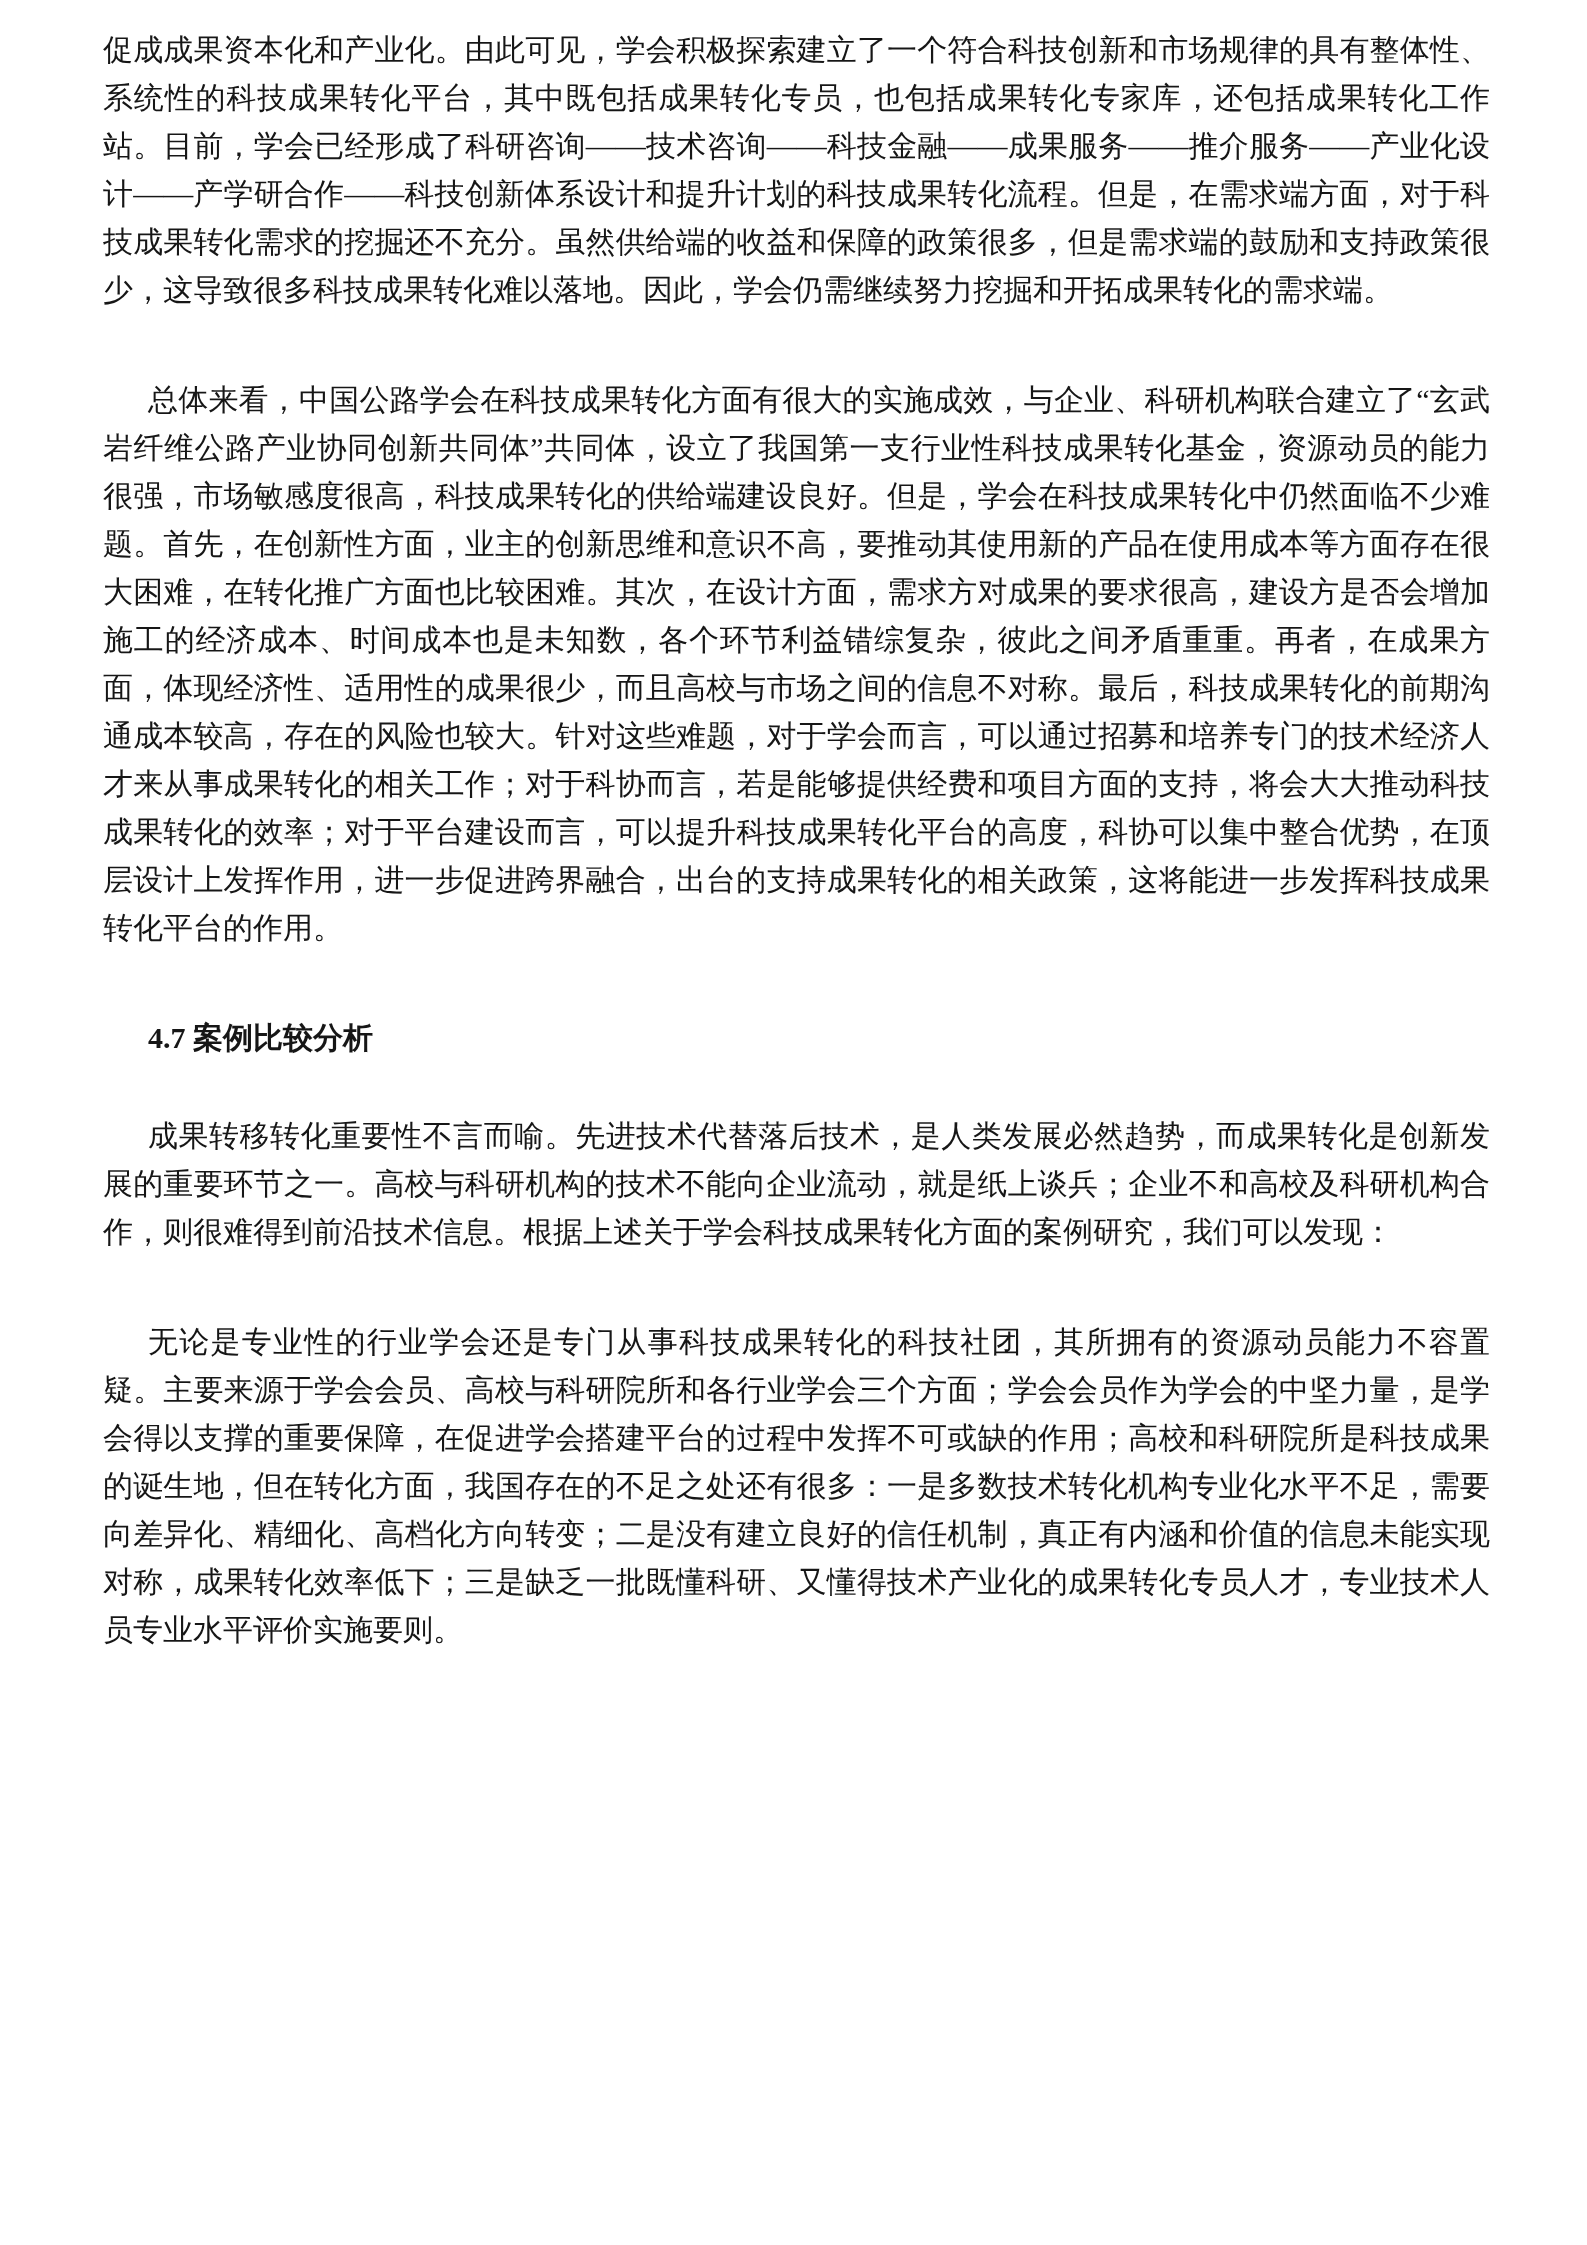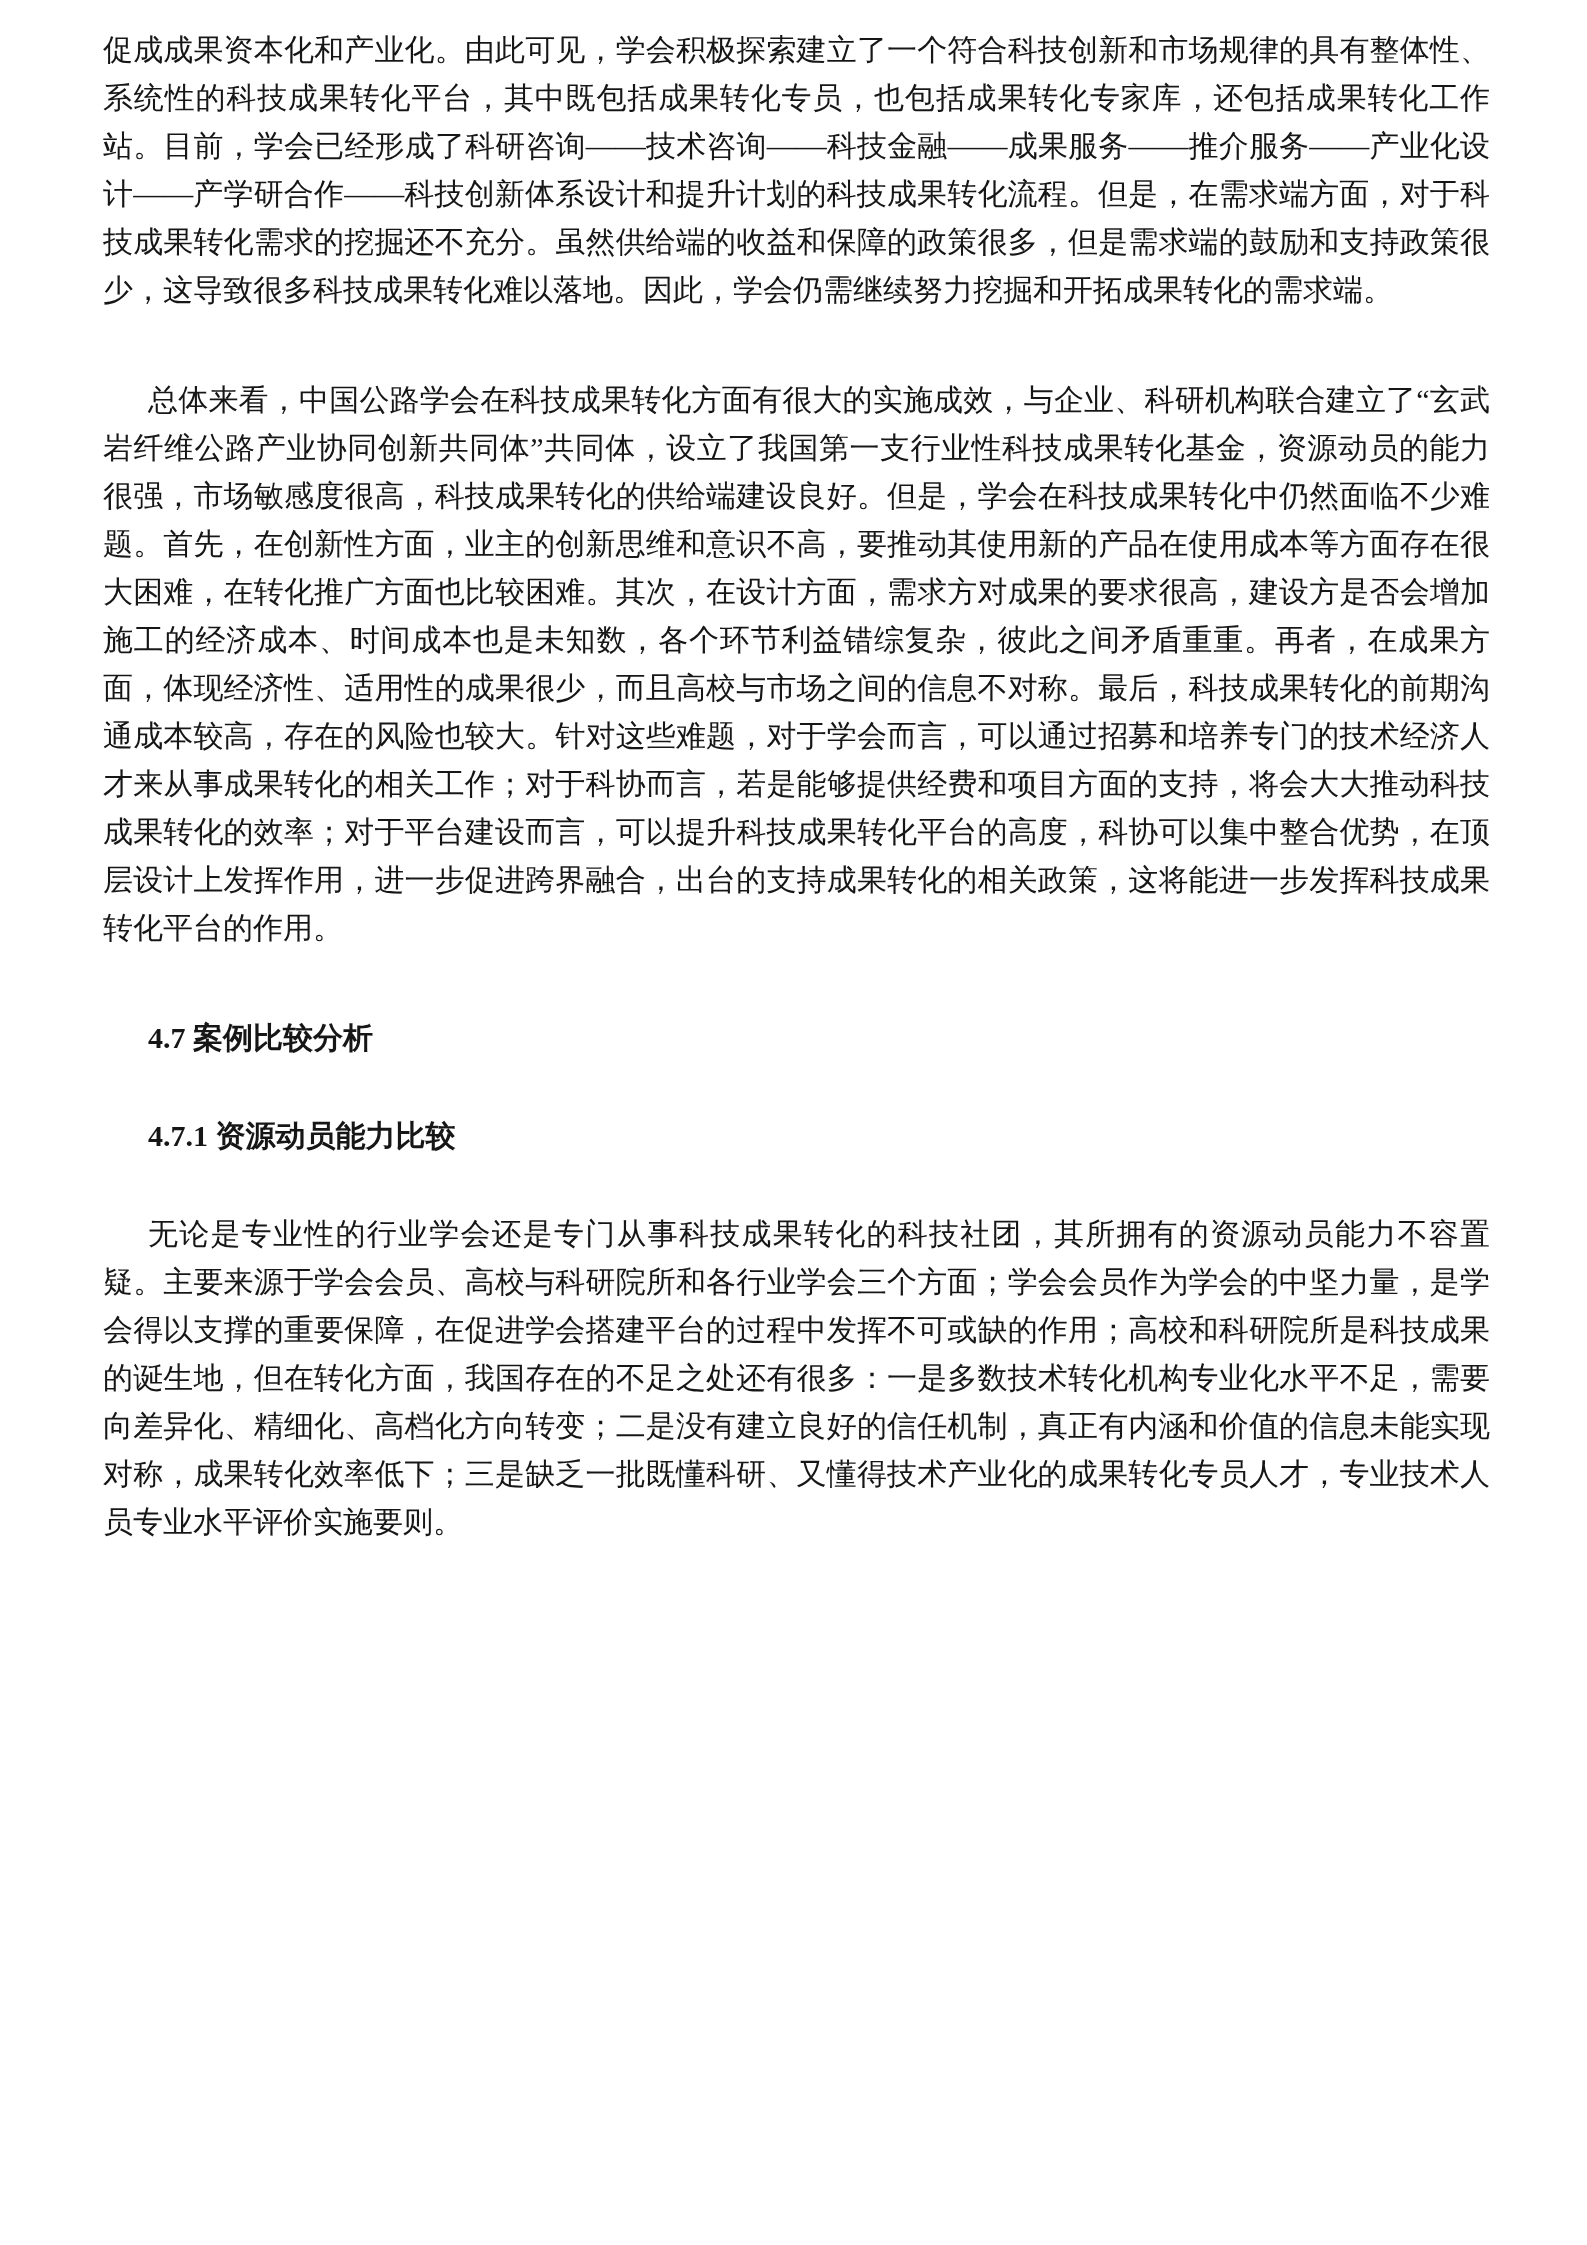--- a/index.html
+++ b/index.html
@@ -49,19 +49,19 @@
 </head>
 <body>
 
 <div class="page">
   <p class="para no-indent">促成成果资本化和产业化。由此可见，学会积极探索建立了一个符合科技创新和市场规律的具有整体性、系统性的科技成果转化平台，其中既包括成果转化专员，也包括成果转化专家库，还包括成果转化工作站。目前，学会已经形成了科研咨询——技术咨询——科技金融——成果服务——推介服务——产业化设计——产学研合作——科技创新体系设计和提升计划的科技成果转化流程。但是，在需求端方面，对于科技成果转化需求的挖掘还不充分。虽然供给端的收益和保障的政策很多，但是需求端的鼓励和支持政策很少，这导致很多科技成果转化难以落地。因此，学会仍需继续努力挖掘和开拓成果转化的需求端。</p>
 
   <p class="para">总体来看，中国公路学会在科技成果转化方面有很大的实施成效，与企业、科研机构联合建立了“玄武岩纤维公路产业协同创新共同体”共同体，设立了我国第一支行业性科技成果转化基金，资源动员的能力很强，市场敏感度很高，科技成果转化的供给端建设良好。但是，学会在科技成果转化中仍然面临不少难题。首先，在创新性方面，业主的创新思维和意识不高，要推动其使用新的产品在使用成本等方面存在很大困难，在转化推广方面也比较困难。其次，在设计方面，需求方对成果的要求很高，建设方是否会增加施工的经济成本、时间成本也是未知数，各个环节利益错综复杂，彼此之间矛盾重重。再者，在成果方面，体现经济性、适用性的成果很少，而且高校与市场之间的信息不对称。最后，科技成果转化的前期沟通成本较高，存在的风险也较大。针对这些难题，对于学会而言，可以通过招募和培养专门的技术经济人才来从事成果转化的相关工作；对于科协而言，若是能够提供经费和项目方面的支持，将会大大推动科技成果转化的效率；对于平台建设而言，可以提升科技成果转化平台的高度，科协可以集中整合优势，在顶层设计上发挥作用，进一步促进跨界融合，出台的支持成果转化的相关政策，这将能进一步发挥科技成果转化平台的作用。</p>
 
   <h2 class="heading">4.7 案例比较分析</h2>
 
+  <p class="para">成果转移转化重要性不言而喻。先进技术代替落后技术，是人类发展必然趋势，而成果转化是创新发展的重要环节之一。高校与科研机构的技术不能向企业流动，就是纸上谈兵；企业不和高校及科研机构合作，则很难得到前沿技术信息。根据上述关于学会科技成果转化方面的案例研究，我们可以发现：</p>
 
-  <h3 class="heading">4.7.1 资源动员能力比较</h3>
 
   <p class="para">无论是专业性的行业学会还是专门从事科技成果转化的科技社团，其所拥有的资源动员能力不容置疑。主要来源于学会会员、高校与科研院所和各行业学会三个方面；学会会员作为学会的中坚力量，是学会得以支撑的重要保障，在促进学会搭建平台的过程中发挥不可或缺的作用；高校和科研院所是科技成果的诞生地，但在转化方面，我国存在的不足之处还有很多：一是多数技术转化机构专业化水平不足，需要向差异化、精细化、高档化方向转变；二是没有建立良好的信任机制，真正有内涵和价值的信息未能实现对称，成果转化效率低下；三是缺乏一批既懂科研、又懂得技术产业化的成果转化专员人才，专业技术人员专业水平评价实施要则。</p>
 
 
 </div>
 
 </body></html>

